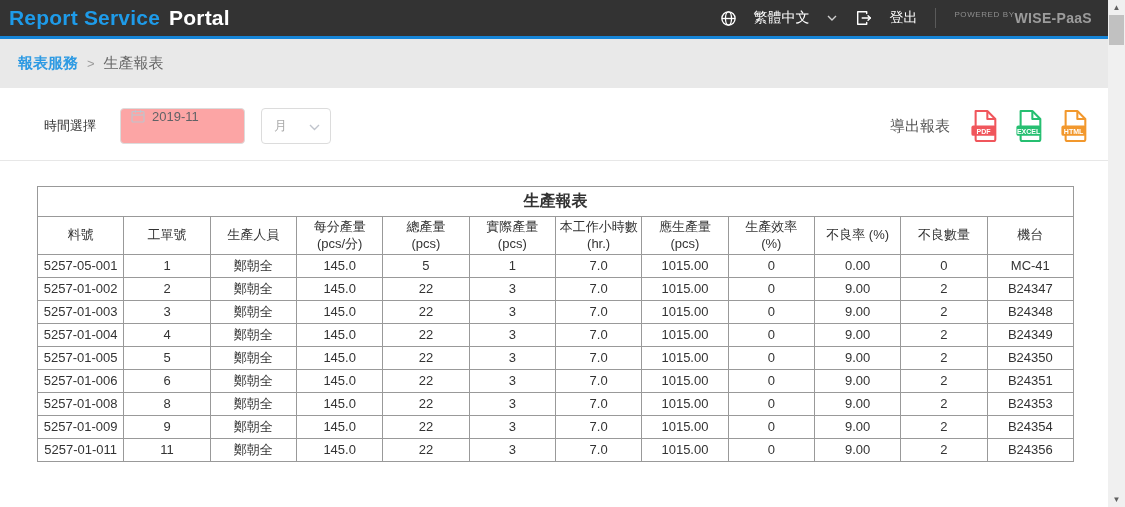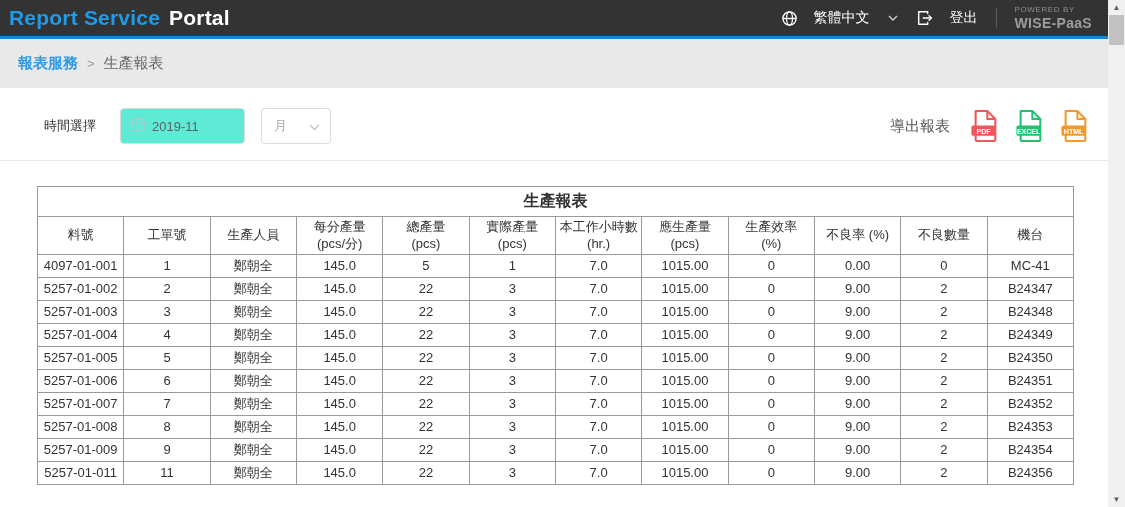--- a/index.html
+++ b/index.html
@@ -10,35 +10,35 @@
   
   .topbar { height:36px; background:#333333; display:flex; align-items:center; padding:0 14px 0 9px; }
   .brand { display:flex; gap:9px; align-items:baseline; font-size:21px; font-weight:bold; letter-spacing:.2px; }
   .brand-primary { color:#1e9be9; }
   .brand-secondary { color:#ffffff; }
   .topbar-right { margin-left:auto; display:flex; align-items:center; gap:18px; }
   .top-item { display:flex; align-items:center; gap:16px; color:#fff; font-size:14px; cursor:pointer; }
   .top-item svg { display:block; }
   .chev-sm { margin-left:2px; }
   .top-divider { width:1px; height:20px; background:#5a5a5a; }
-  .powered { display:flex; flex-direction:column; align-items:flex-start; line-height:1.15; padding-right:2px; }
+  .powered { display:flex; flex-direction:row; align-items:flex-start; line-height:1.15; padding-right:2px; }
   .powered .p1 { font-size:8px; color:#8f8f8f; letter-spacing:.6px; }
   .powered .p2 { font-size:14px; font-weight:bold; color:#9c9c9c; letter-spacing:.3px; }
   .accent-line { height:3px; background:#1685d8; }
 
   
   .breadcrumb-bar { height:49px; background:#e9e9e9; display:flex; align-items:center; gap:9px; padding:12px 18px; font-size:15px; }
   .crumb-link { color:#2d9ae3; font-weight:bold; cursor:pointer; }
   .crumb-sep { color:#9b9b9b; font-size:13px; }
   .crumb-current { color:#666666; }
 
   
   .filter-row { display:flex; align-items:center; margin:20px 18px 0 44px; height:36px; }
   .filter-label { font-size:13px; color:#333; margin-right:24px; }
-  .date-input { width:125px; height:36px; border:1px solid #dcdcdc; border-radius:4px; display:flex; align-items:center; gap:7px; padding:0 10px; background:#5eead4; cursor:text; }
+  .date-input { width:125px; height:36px; border:1px solid #dcdcdc; border-radius:4px; display:flex; align-items:flex-start; gap:7px; padding:0 10px; background:#fca5a5; cursor:text; }
   .date-input .val { font-size:13px; color:#606266; }
   .select-box { width:70px; height:36px; border:1px solid #dcdcdc; border-radius:4px; display:flex; align-items:center; justify-content:space-between; padding:0 10px 0 12px; margin-left:16px; background:#fff; cursor:pointer; }
   .select-box .val { font-size:13px; color:#ababab; }
   .export-group { margin-left:auto; display:flex; align-items:center; gap:15px; }
   .export-label { font-size:15px; color:#555; margin-right:5px; }
   .exp { display:block; width:30px; height:34px; cursor:pointer; }
   .exp svg { display:block; }
   .exp .file { stroke:var(--c); fill:none; stroke-width:2.2; stroke-linejoin:round; }
   .exp .badge { fill:var(--c); }
   .exp .badge-text { fill:#fff; font-weight:bold; font-family:"Liberation Sans",sans-serif; }
@@ -194,21 +194,21 @@
             <th>生產效率
 (%)</th>
             <th>不良率 (%)</th>
             <th>不良數量</th>
             <th>機台</th>
           </tr>
       </thead>
       <tbody>
 
       <tr>
-            <td>4097-01-001</td>
+            <td>5257-05-001</td>
             <td>1</td>
             <td>鄭朝全</td>
             <td>145.0</td>
             <td>5</td>
             <td>1</td>
             <td>7.0</td>
             <td>1015.00</td>
             <td>0</td>
             <td>0.00</td>
             <td>0</td>
@@ -276,34 +276,20 @@
             <td>鄭朝全</td>
             <td>145.0</td>
             <td>22</td>
             <td>3</td>
             <td>7.0</td>
             <td>1015.00</td>
             <td>0</td>
             <td>9.00</td>
             <td>2</td>
             <td>B24351</td>
-          </tr>
-          <tr>
-            <td>5257-01-007</td>
-            <td>7</td>
-            <td>鄭朝全</td>
-            <td>145.0</td>
-            <td>22</td>
-            <td>3</td>
-            <td>7.0</td>
-            <td>1015.00</td>
-            <td>0</td>
-            <td>9.00</td>
-            <td>2</td>
-            <td>B24352</td>
           </tr>
           <tr>
             <td>5257-01-008</td>
             <td>8</td>
             <td>鄭朝全</td>
             <td>145.0</td>
             <td>22</td>
             <td>3</td>
             <td>7.0</td>
             <td>1015.00</td>

